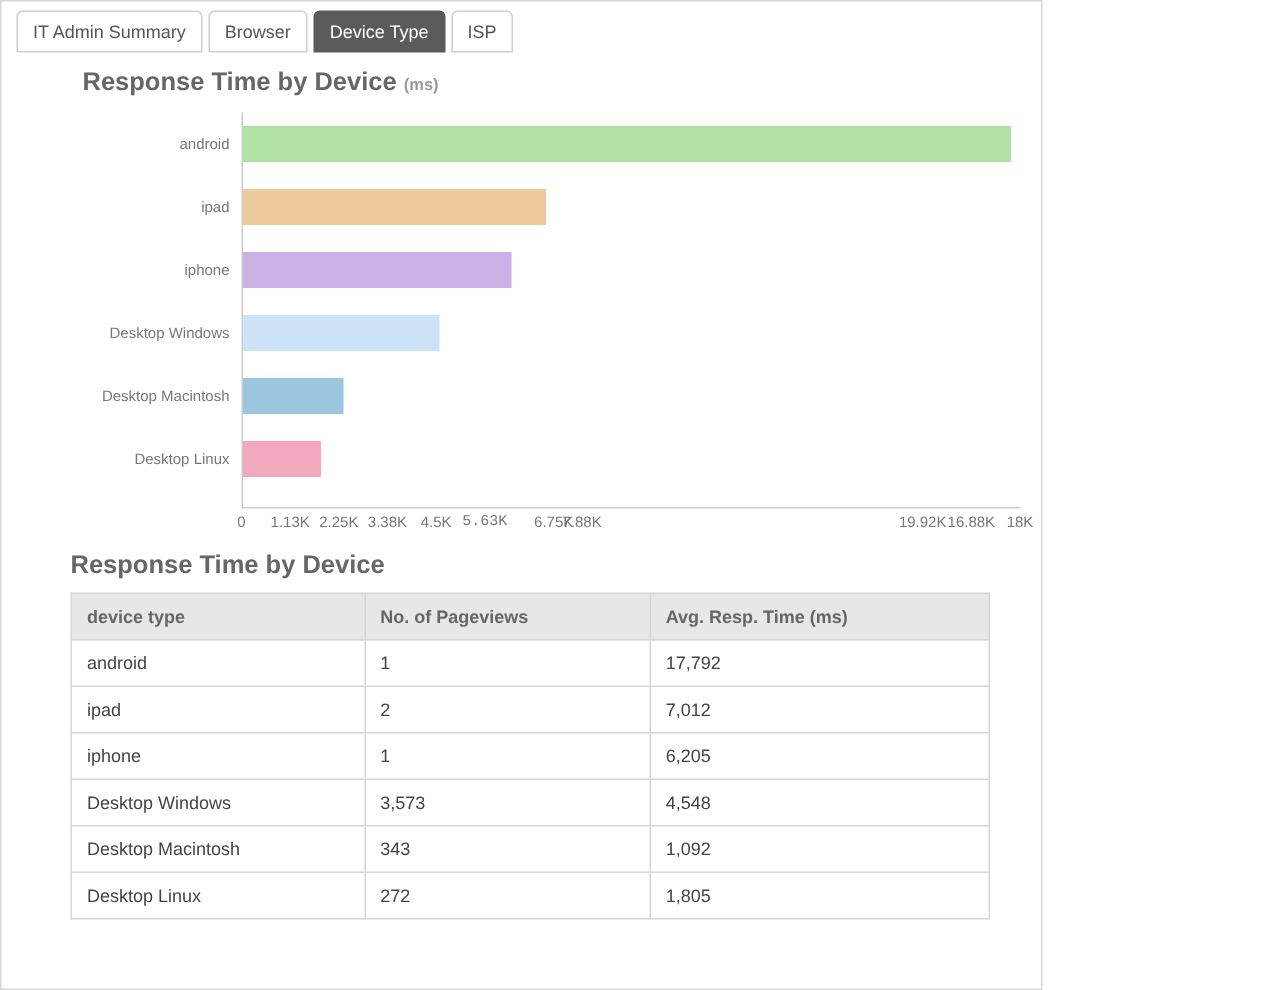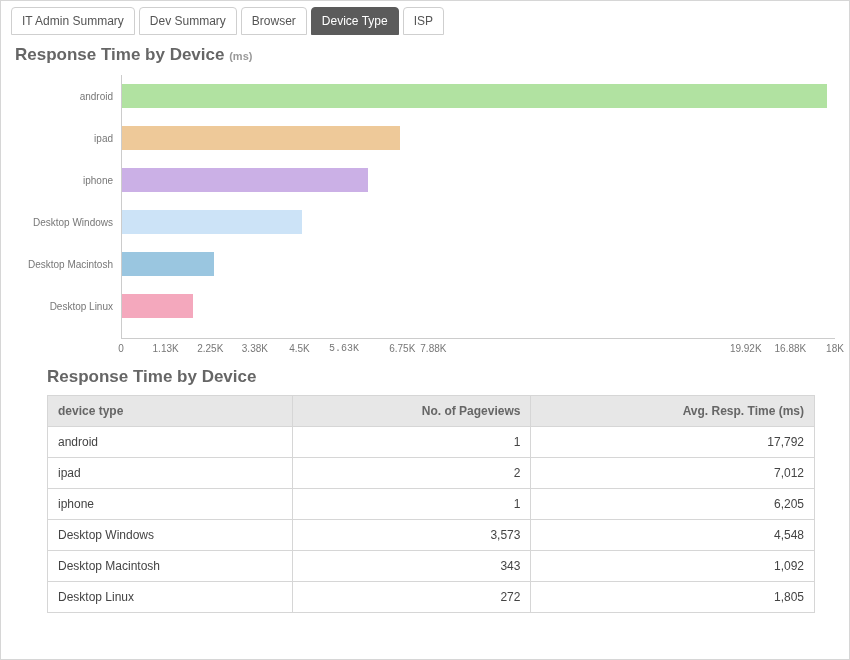--- a/index.html
+++ b/index.html
@@ -4,21 +4,21 @@
 <style>
   * { box-sizing: border-box; }
   body {
     margin: 0;
     font-family: Verdana, Geneva, sans-serif;
     font-size: 12px;
     color: #333;
     background: #fff;
   }
   .page {
-    width: 850px;
+    width: 695px;
     height: 660px;
     border: 1px solid #d6d6d6;
     position: relative;
     padding: 6px 10px 10px 10px;
   }
   .tabs {
     display: flex;
     gap: 4px;
     margin-bottom: 10px;
   }
@@ -32,20 +32,21 @@
     cursor: pointer;
     user-select: none;
   }
   .tab.active {
     background: #5b5b5b;
     color: #fff;
     border-color: #5b5b5b;
   }
   .chart-section {
     padding: 0 4px 10px 0;
+    margin-left: 40px;
   }
   .chart-title {
     font-size: 17px;
     color: #666;
     margin: 0 0 10px 4px;
   }
   .chart-title .unit {
     font-size: 11px;
     color: #999;
   }
@@ -117,31 +118,30 @@
   th, td {
     border: 1px solid #d6d6d6;
     padding: 8px 10px;
   }
   thead th {
     background: #e7e7e7;
     color: #666;
     font-weight: bold;
     text-align: left;
   }
-  thead th.num, td.num { text-align: right; }
+  thead th.num, td.num { text-align: left; }
   tbody td { color: #444; }
 </style>
 </head>
 <body>
 
 <div class="page">
 
   <div class="tabs" id="tabs">
       <div class="tab">IT Admin Summary</div>
-      <div class="tab">Dev Summary</div>
       <div class="tab">Browser</div>
       <div class="tab active">Device Type</div>
       <div class="tab">ISP</div>
     </div>
 
   <div class="chart-section">
     <h2 class="chart-title">
       <span>Response Time by Device</span>
       <span class="unit">(ms)</span>
     </h2>

